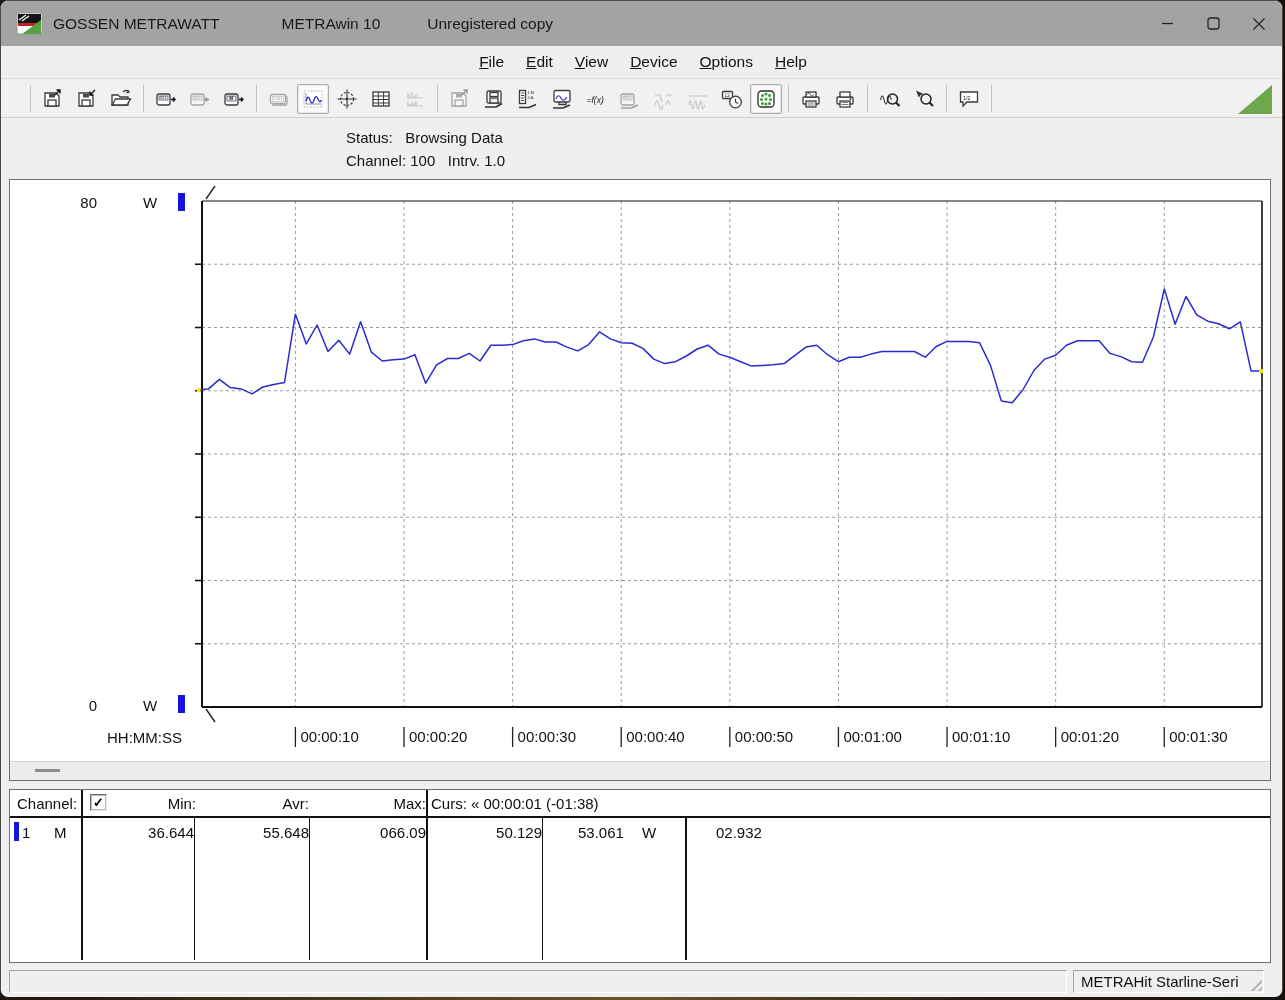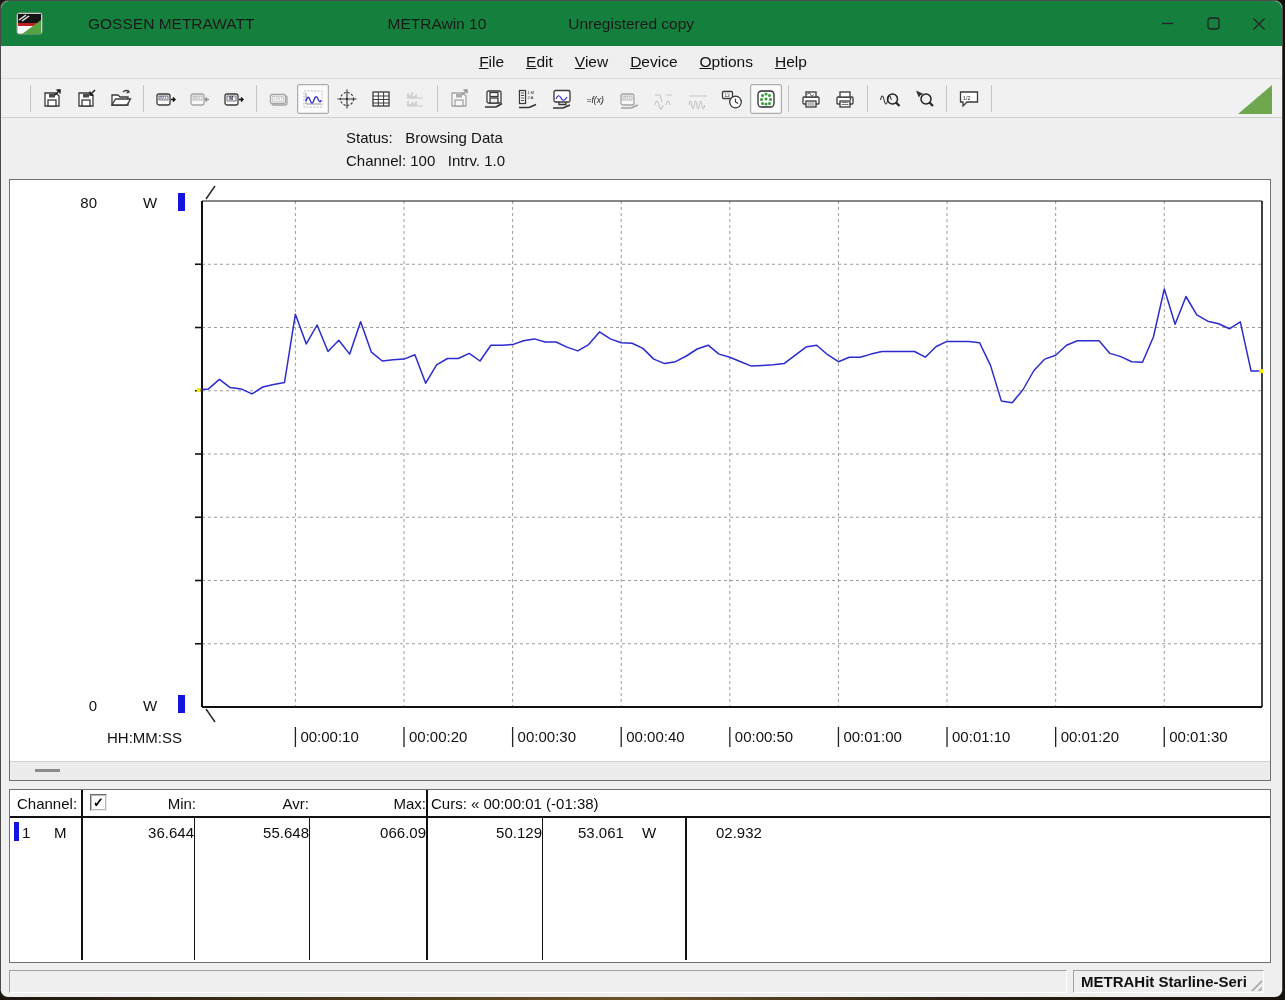--- a/index.html
+++ b/index.html
@@ -4,24 +4,24 @@
 <title>METRAwin 10</title>
 <style>
   html,body{margin:0;padding:0;}
   body{font-family:"Liberation Sans", sans-serif; background:#241c12;}
   .stage{position:relative;width:1285px;height:1000px;overflow:hidden;
     background:linear-gradient(90deg,#1d1710,#54421f 35%,#6b5428 50%,#2a2015 75%,#15110c);}
   .window{position:absolute;left:0;top:0;width:1283px;height:996px;
     background:#efefef;border:1px solid #4a4a4a;border-radius:8px 8px 7px 7px;box-sizing:border-box;}
   
   .titlebar{position:absolute;left:0;top:0;width:100%;height:45px;display:flex;align-items:center;
-    border-radius:8px 8px 0 0;background:#15803d;gap:35px;}
+    border-radius:8px 8px 0 0;background:#a3a3a3;}
   .app-icon{width:27px;height:23px;margin-left:15px;position:relative;flex:0 0 auto;}
   .title-text{font-size:15.5px;color:#191919;white-space:nowrap;}
-  .t1{margin-left:10px;} .t2{margin-left:98px;} .t3{margin-left:47px;}
+  .t1{margin-left:10px;} .t2{margin-left:62px;} .t3{margin-left:47px;}
   .winbtns{margin-left:auto;display:flex;align-items:center;height:100%;}
   .winbtn{width:46px;height:40px;display:flex;align-items:center;justify-content:center;cursor:default;}
   
   .menubar{position:absolute;left:0;top:45px;width:100%;height:33px;display:flex;align-items:center;
     background:#efefef;border-bottom:1px solid #dcdcdc;padding-left:3px;box-sizing:border-box;justify-content:center;}
   .menu-item{display:inline-block;font-size:15.5px;color:#111;padding:4px 11px;}
   .menu-item::first-letter{text-decoration:underline;}
   
   .toolbar{position:absolute;left:0;top:79px;width:100%;height:38px;display:flex;align-items:center;
     background:#f1f1f1;border-bottom:1px solid #cfcfcf;padding-left:24px;box-sizing:border-box;}
@@ -52,21 +52,21 @@
   .ccell{position:absolute;top:34px;}
   .cell-c{text-align:right;}
   .chk{position:absolute;left:80px;top:4px;width:15px;height:15px;background:#fff;
     border:1px solid;border-color:#6b6b6b #e9e9e9 #e9e9e9 #6b6b6b;box-shadow:inset 0 0 0 1px #b9b9b9;
     display:flex;align-items:center;justify-content:center;font-size:13px;font-weight:bold;color:#000;line-height:1;}
   .chanbar{position:absolute;left:4px;top:32px;width:5px;height:19px;background:#1414e0;}
   
   .statusbar{position:absolute;left:0;top:966px;width:100%;height:30px;background:#efefef;border-radius:0 0 7px 7px;}
   .sb-panel{position:absolute;top:3px;height:23px;background:#efefef;border:1px solid;
     border-color:#a2a2a2 #ffffff #ffffff #a2a2a2;box-sizing:border-box;font-size:15px;color:#111;
-    display:flex;align-items:center;padding:0 7px;white-space:nowrap;font-weight:bold;}
+    display:flex;align-items:center;padding:0 7px;white-space:nowrap;}
   .sb-left{left:8px;width:1058px;}
   .sb-right{left:1072px;width:191px;}
   .grip{position:absolute;right:1px;bottom:1px;width:15px;height:15px;
     background:repeating-linear-gradient(135deg,transparent 0 3px,#b5b5b5 3px 5px);
     clip-path:polygon(100% 0,100% 100%,0 100%);}
   
   .watermark{position:absolute;left:893px;top:914px;width:392px;height:82px;z-index:60;pointer-events:none;}
   .wm-text{position:absolute;left:55px;top:18px;font-size:36px;font-weight:bold;letter-spacing:.5px;white-space:nowrap;
     text-shadow:-2px -2px 0 #fff,2px -2px 0 #fff,-2px 2px 0 #fff,2px 2px 0 #fff,0 4px 5px rgba(60,60,60,.45);}
   .wm-red{color:#c2564f;} .wm-gray{color:#9b9b9b;}

